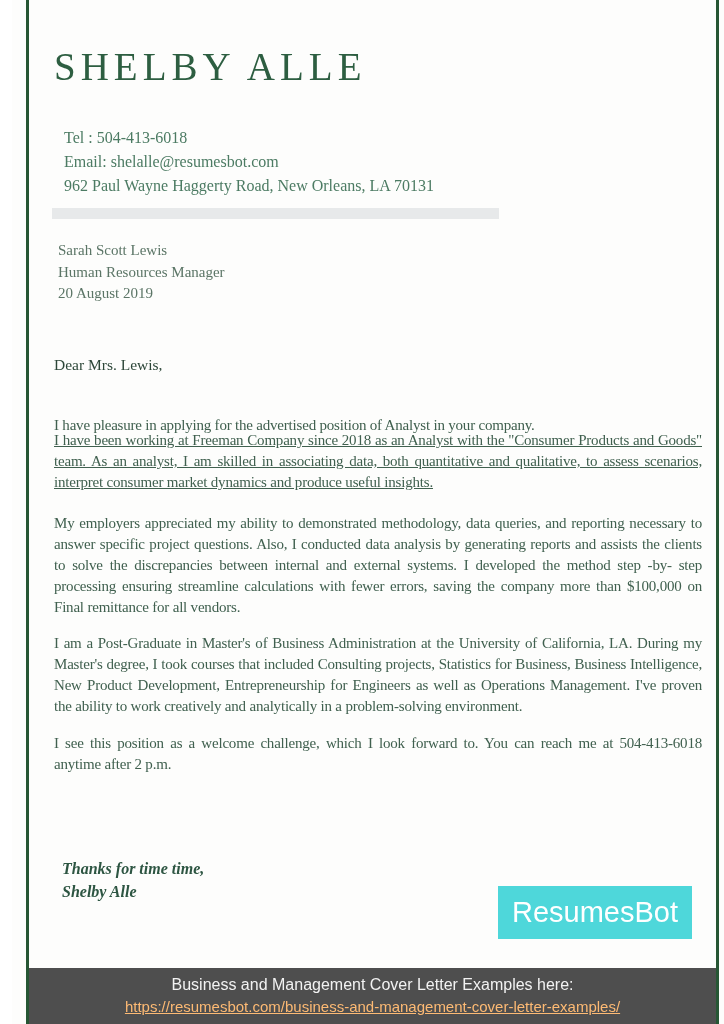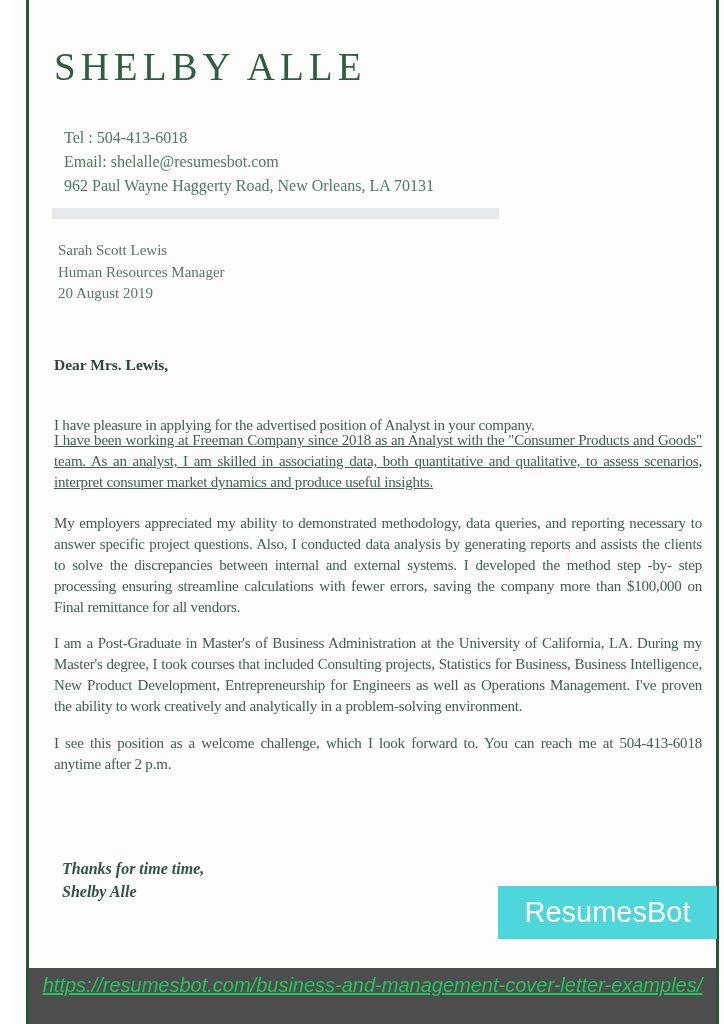--- a/index.html
+++ b/index.html
@@ -36,59 +36,59 @@
     font-size:15px;line-height:21.5px;color:#5b7566;
   }
 
   .body-text{
     position:absolute;left:42px;width:648px;
     font-size:15px;line-height:21px;letter-spacing:-0.2px;
     color:#40604f;text-align:justify;
   }
   .salutation{
     position:absolute;left:42px;top:356px;
-    font-size:15.5px;font-weight:bold;color:#2c4638;
+    font-size:15.5px;font-weight:normal;color:#2c4638;
   }
   .p1{top:415px;}
   .p2{top:430px;text-decoration:underline;}
   .p3{top:513px;}
   .p4{top:633px;}
   .p5{top:733px;}
 
   .closing{
     position:absolute;left:50px;top:857px;
     font-size:16px;line-height:23px;
     font-style:italic;font-weight:bold;color:#2d5542;
   }
 
   .logo-box{
     position:absolute;left:486px;top:886px;
-    width:219px;height:53px;
+    width:194px;height:53px;
     background:#4ed7da;
     display:flex;align-items:center;justify-content:center;
   }
   .logo-text{
     font-family:"Liberation Sans", sans-serif;
     font-size:29px;color:#ffffff;
   }
 
   .footer{
     position:absolute;left:17px;top:968px;
     width:687px;height:56px;
     background:#4e4e4e;
     font-family:"Liberation Sans", sans-serif;
     text-align:center;
     padding-top:6px;box-sizing:border-box;
   }
   .footer-heading{
     color:#f2f2f2;font-size:16px;line-height:22px;margin:0;
   }
   .footer-link{
-    color:#22c55e;font-size:20px;line-height:22px;
-    text-decoration:underline;cursor:pointer;font-style:italic;
+    color:#fdba74;font-size:15px;line-height:22px;
+    text-decoration:underline;cursor:pointer;
   }
 </style>
 </head>
 <body>
 
 <div class="page">
 
   <div class="rule rule-left"></div>
   <div class="rule rule-right"></div>
 
@@ -119,16 +119,17 @@
   <div class="closing">
     <div>Thanks for time time,</div>
     <div>Shelby Alle</div>
   </div>
 
   <div class="logo-box">
     <span class="logo-text">ResumesBot</span>
   </div>
 
   <div class="footer">
+    <div class="footer-heading">Business and Management Cover Letter Examples here:</div>
     <span class="footer-link">https://resumesbot.com/business-and-management-cover-letter-examples/</span>
   </div>
 
 </div>
 
 </body></html>

